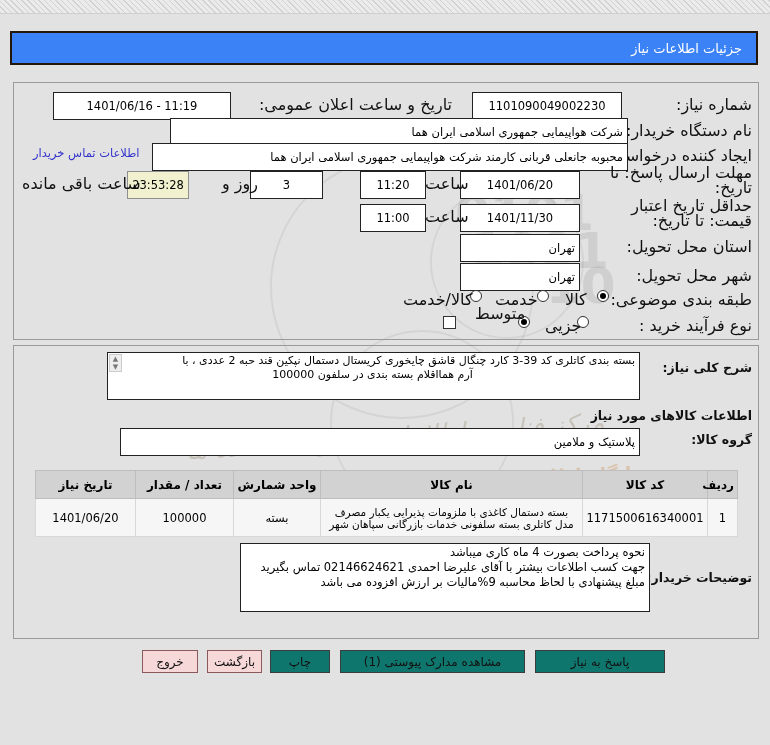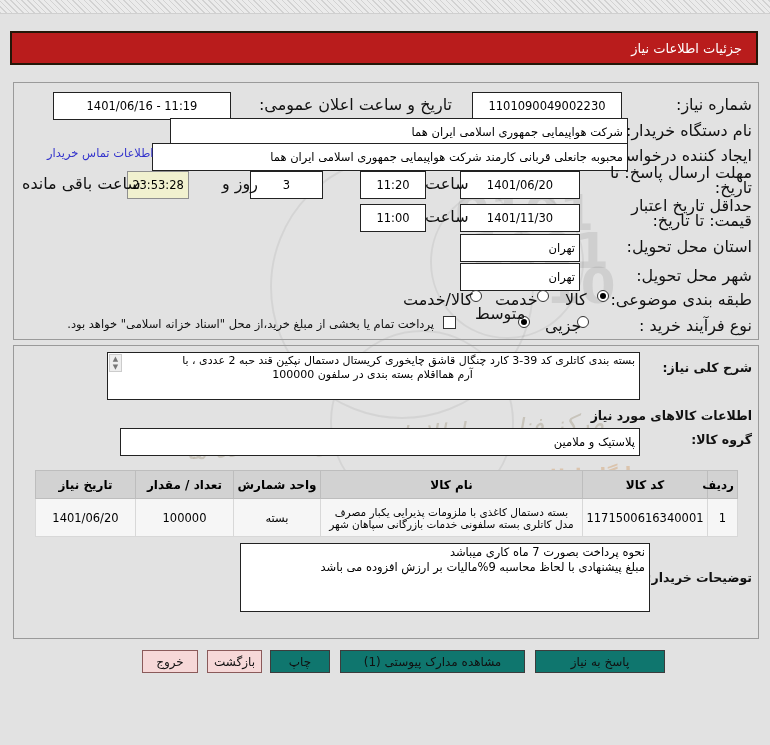--- a/index.html
+++ b/index.html
@@ -1,20 +1,20 @@
 <!DOCTYPE html>
 <html lang="fa" dir="rtl"><head>
 <meta charset="utf-8">
 <style>
   html,body{margin:0;padding:0;}
   .page{position:relative;width:770px;height:745px;background:#e2e2e2;
         font-family:"DejaVu Sans",sans-serif;direction:rtl;overflow:hidden;}
   .toptexture{position:absolute;top:0;left:0;width:770px;height:13px;
         background:repeating-linear-gradient(45deg,#d2d2d2 0 1px,#ebebeb 1px 4px);border-bottom:1px solid #cfcfcf;}
-  .titlebar{position:absolute;left:10px;top:31px;width:748px;height:34px;background:#b91c1c;
+  .titlebar{position:absolute;left:10px;top:31px;width:748px;height:34px;background:#3b82f6;
         border:2px solid #241708;box-sizing:border-box;color:#fff;font-size:13px;
         display:flex;align-items:center;padding-right:14px;z-index:2;}
   .panel{position:absolute;left:13px;width:744px;border:1px solid #9a9a9a;z-index:1;}
   .lbl{position:absolute;font-size:16px;color:#111;white-space:nowrap;z-index:3;}
   .lbl2{line-height:15px;text-align:right;}
   .blbl{font-weight:bold;font-size:12.5px;}
   .box{position:absolute;background:#fff;border:1px solid #222;box-sizing:border-box;height:28px;
         font-size:11.5px;color:#000;display:flex;align-items:center;z-index:3;white-space:nowrap;}
   .box.center{justify-content:center;direction:ltr;}
   .box.rt{padding-right:4px;}
@@ -78,21 +78,21 @@
   <div class="lbl" style="right:18px;top:95px;">شماره نیاز:</div>
   <div class="box center" style="left:472px;top:92px;width:150px;">1101090049002230</div>
   <div class="lbl" style="right:318px;top:95px;">تاریخ و ساعت اعلان عمومی:</div>
   <div class="box center" style="left:53px;top:92px;width:178px;">1401/06/16 - 11:19</div>
 
   <div class="lbl" style="right:18px;top:121px;">نام دستگاه خریدار:</div>
   <div class="box rt" style="left:170px;top:118px;width:458px;">شرکت هواپیمایی جمهوری اسلامی ایران هما</div>
 
   <div class="lbl" style="right:18px;top:146px;">ایجاد کننده درخواست:</div>
   <div class="box rt" style="left:152px;top:143px;width:476px;">محبوبه جانعلی قربانی کارمند شرکت هواپیمایی جمهوری اسلامی ایران هما</div>
-  <div class="link" style="left:47px;top:146px;">اطلاعات تماس خریدار</div>
+  <div class="link" style="left:33px;top:146px;">اطلاعات تماس خریدار</div>
 
   <div class="lbl lbl2" style="right:18px;top:165px;">
     <div>مهلت ارسال پاسخ: تا</div>
     <div>تاریخ:</div>
   </div>
   <div class="box center" style="left:460px;top:171px;width:120px;">1401/06/20</div>
   <div class="lbl" style="left:425px;top:174px;">ساعت</div>
   <div class="box center" style="left:360px;top:171px;width:66px;">11:20</div>
   <div class="box center" style="left:250px;top:171px;width:73px;">3</div>
   <div class="lbl" style="left:222px;top:174px;">روز و</div>
@@ -120,21 +120,20 @@
   <div class="lbl" style="left:495px;top:290px;">خدمت</div>
   <span class="radio" style="left:470px;top:290px;"></span>
   <div class="lbl" style="left:403px;top:290px;">کالا/خدمت</div>
 
   <div class="lbl" style="right:18px;top:316px;">نوع فرآیند خرید :</div>
   <span class="radio" style="left:577px;top:316px;"></span>
   <div class="lbl" style="left:545px;top:316px;">جزیی</div>
   <span class="radio checked" style="left:518px;top:316px;"></span>
   <div class="lbl" style="left:475px;top:304px;">متوسط</div>
   <span class="checkbox" style="left:443px;top:316px;"></span>
-  <div class="lbl" style="right:336px;top:317px;font-size:11.5px;">پرداخت تمام یا بخشی از مبلغ خرید،از محل "اسناد خزانه اسلامی" خواهد بود.</div>
 
   <div class="lbl blbl" style="right:18px;top:360px;">شرح کلی نیاز:</div>
   <div class="ta" style="left:107px;top:352px;width:533px;height:48px;">
     <div class="sbar">
       <span>▲</span>
       <span>▼</span>
     </div>
     <div class="line" style="padding-left:16px;">بسته بندی کاتلری کد 39-3  کارد چنگال قاشق چایخوری کریستال  دستمال نپکین  قند حبه 2 عددی  ، با</div>
     <div class="line c">آرم همااقلام بسته بندی در سلفون  100000</div>
   </div>
@@ -168,21 +167,22 @@
       <td style="font-size:10.5px;">بسته دستمال کاغذی با ملزومات پذیرایی یکبار مصرف مدل کاتلری بسته سلفونی خدمات بازرگانی سپاهان شهر</td>
       <td>بسته</td>
       <td>100000</td>
       <td style="direction:ltr;">1401/06/20</td>
     </tr>
   </tbody>
     </table>
 
   <div class="lbl blbl" style="right:18px;top:570px;">توضیحات خریدار:</div>
   <div class="ta" style="left:240px;top:543px;width:410px;height:69px;font-size:11.5px;">
-    <div class="line">نحوه پرداخت بصورت 7 ماه کاری میباشد</div>
+    <div class="line">نحوه پرداخت بصورت 4 ماه کاری میباشد</div>
+    <div class="line">جهت کسب اطلاعات بیشتر با آقای علیرضا احمدی  02146624621 تماس بگیرید</div>
     <div class="line">مبلغ پیشنهادی با لحاظ محاسبه 9%مالیات بر ارزش افزوده می باشد</div>
   </div>
 
   <div class="btn mint" style="left:535px;width:130px;">پاسخ به نیاز</div>
   <div class="btn mint" style="left:340px;width:185px;">مشاهده مدارک پیوستی (1)</div>
   <div class="btn mint" style="left:270px;width:60px;">چاپ</div>
   <div class="btn pink" style="left:207px;width:55px;">بازگشت</div>
   <div class="btn pink" style="left:142px;width:56px;">خروج</div>
 
 </div>

